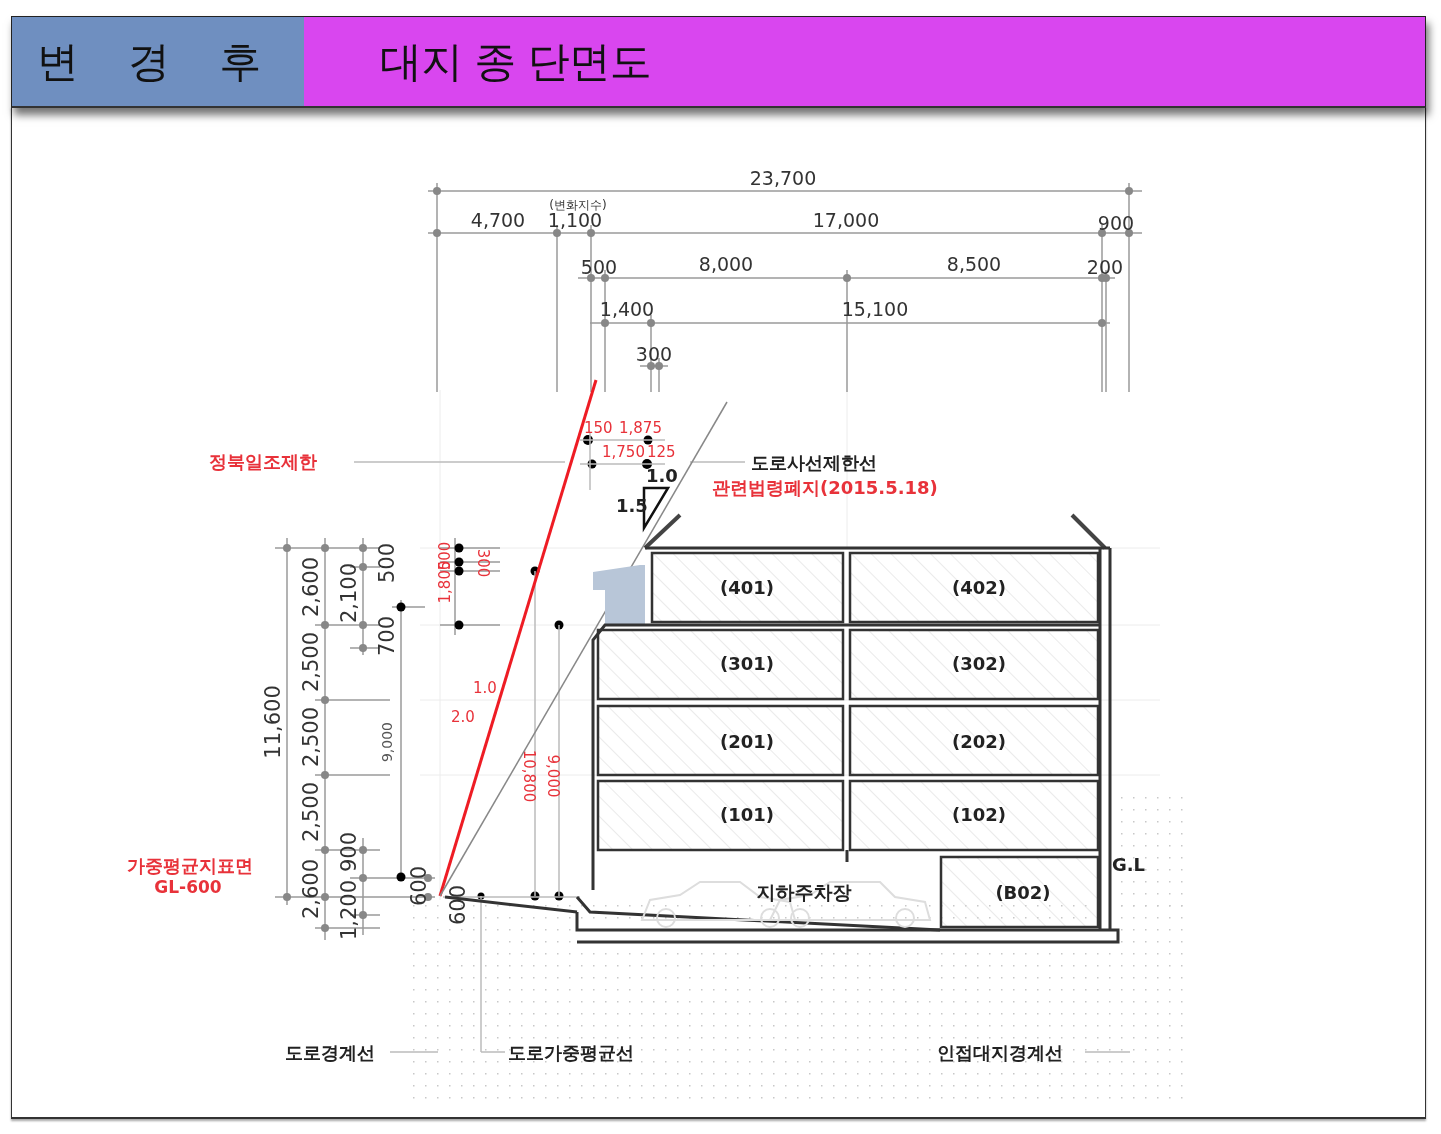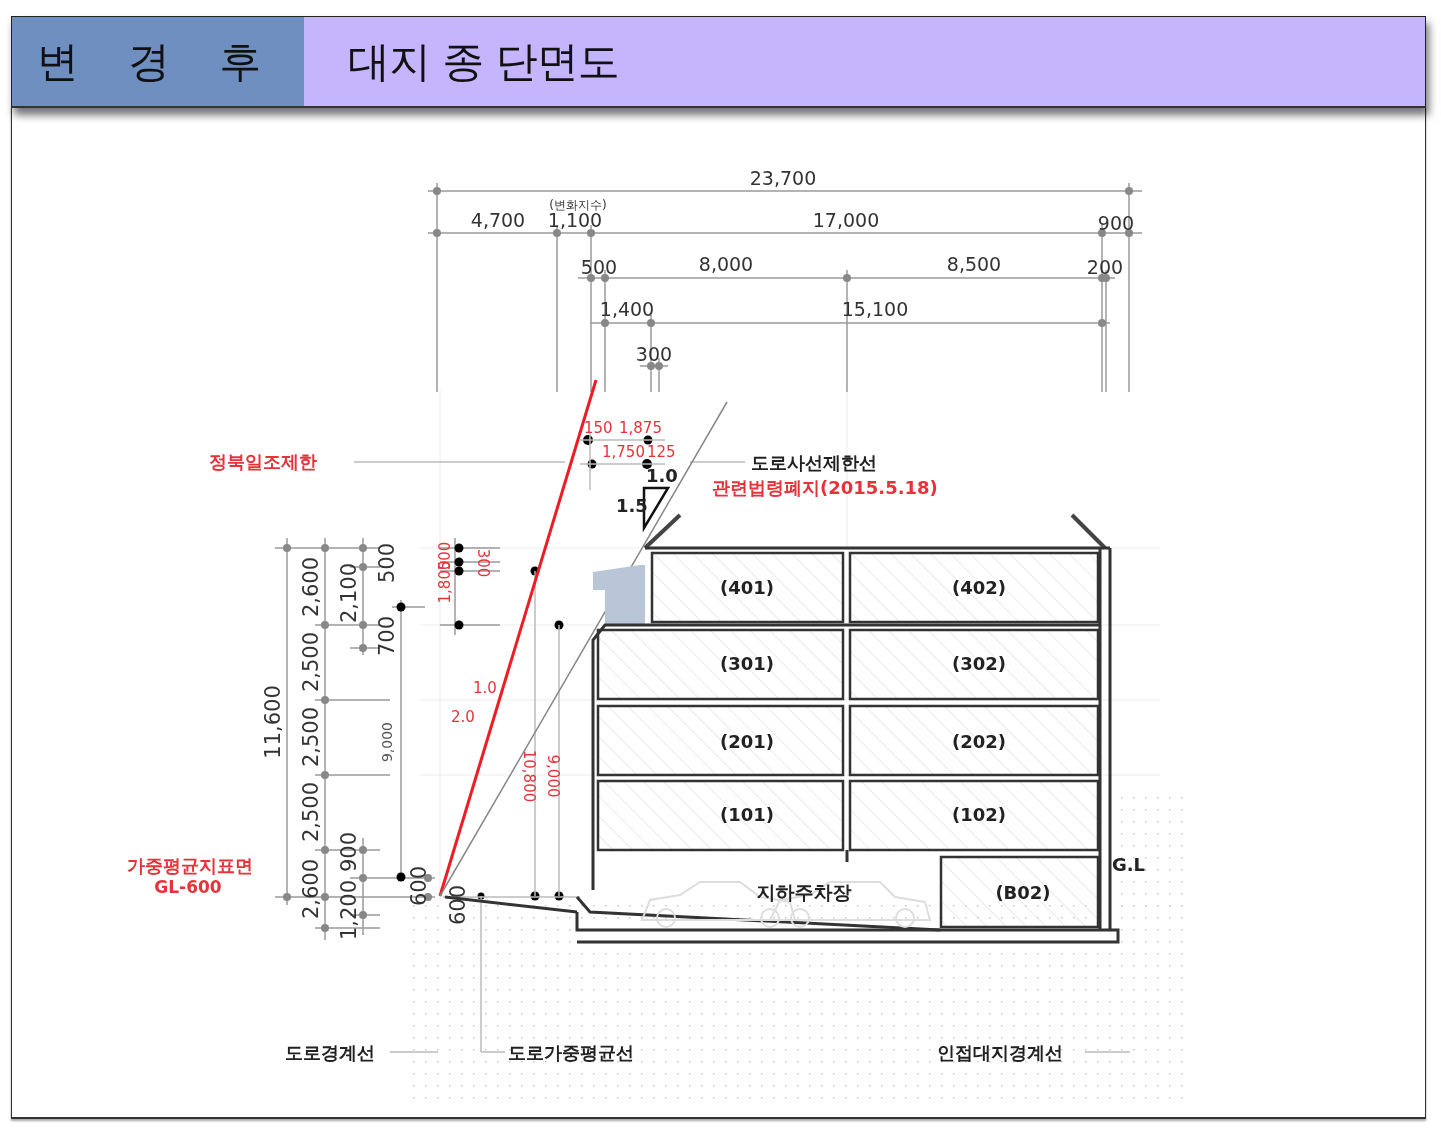--- a/index.html
+++ b/index.html
@@ -2,26 +2,26 @@
 <html><head>
 <meta charset="utf-8">
 <style>
   html, body { margin:0; padding:0; background:#ffffff; }
   body { width:1441px; height:1134px; position:relative; overflow:hidden;
          font-family:"DejaVu Sans", "Liberation Sans", sans-serif; }
   .sheet { position:absolute; left:11px; top:106px; width:1413px; height:1011px;
            border:1px solid #333; border-top:none; border-bottom:2px solid #333;
            background:#fff; box-shadow: 0 2px 2px rgba(0,0,0,0.35); }
   .header { position:absolute; left:11px; top:16px; width:1413px; height:89px;
-            border:1px solid #222; border-bottom:2px solid #333; background:#c4b5fd;
+            border:1px solid #222; border-bottom:2px solid #333; background:#d946ef;
             box-shadow: 3px 7px 8px rgba(0,0,0,0.55); display:flex; z-index:2; }
   .header .tag { width:292px; height:100%; background:#6f8fc0;
                  display:flex; align-items:center; justify-content:center;
                  font-size:42px; letter-spacing:18px; color:#111; }
-  .header .title { flex:1; display:flex; align-items:center; padding-left:44px;
+  .header .title { flex:1; display:flex; align-items:center; padding-left:76px;
                    font-size:42px; color:#111; letter-spacing:-1px; }
   svg { position:absolute; left:0; top:0; }
   svg text { font-family:"DejaVu Sans", "Liberation Sans", sans-serif; }
   .dim { font-size:19px; fill:#333; }
   .dimv { font-size:21px; fill:#333; }
   .red { fill:#e8323a; }
   .lbl { font-size:18px; font-weight:bold; fill:#222; }
   .unit { font-size:18px; font-weight:bold; fill:#222; }
 </style>
 </head>

